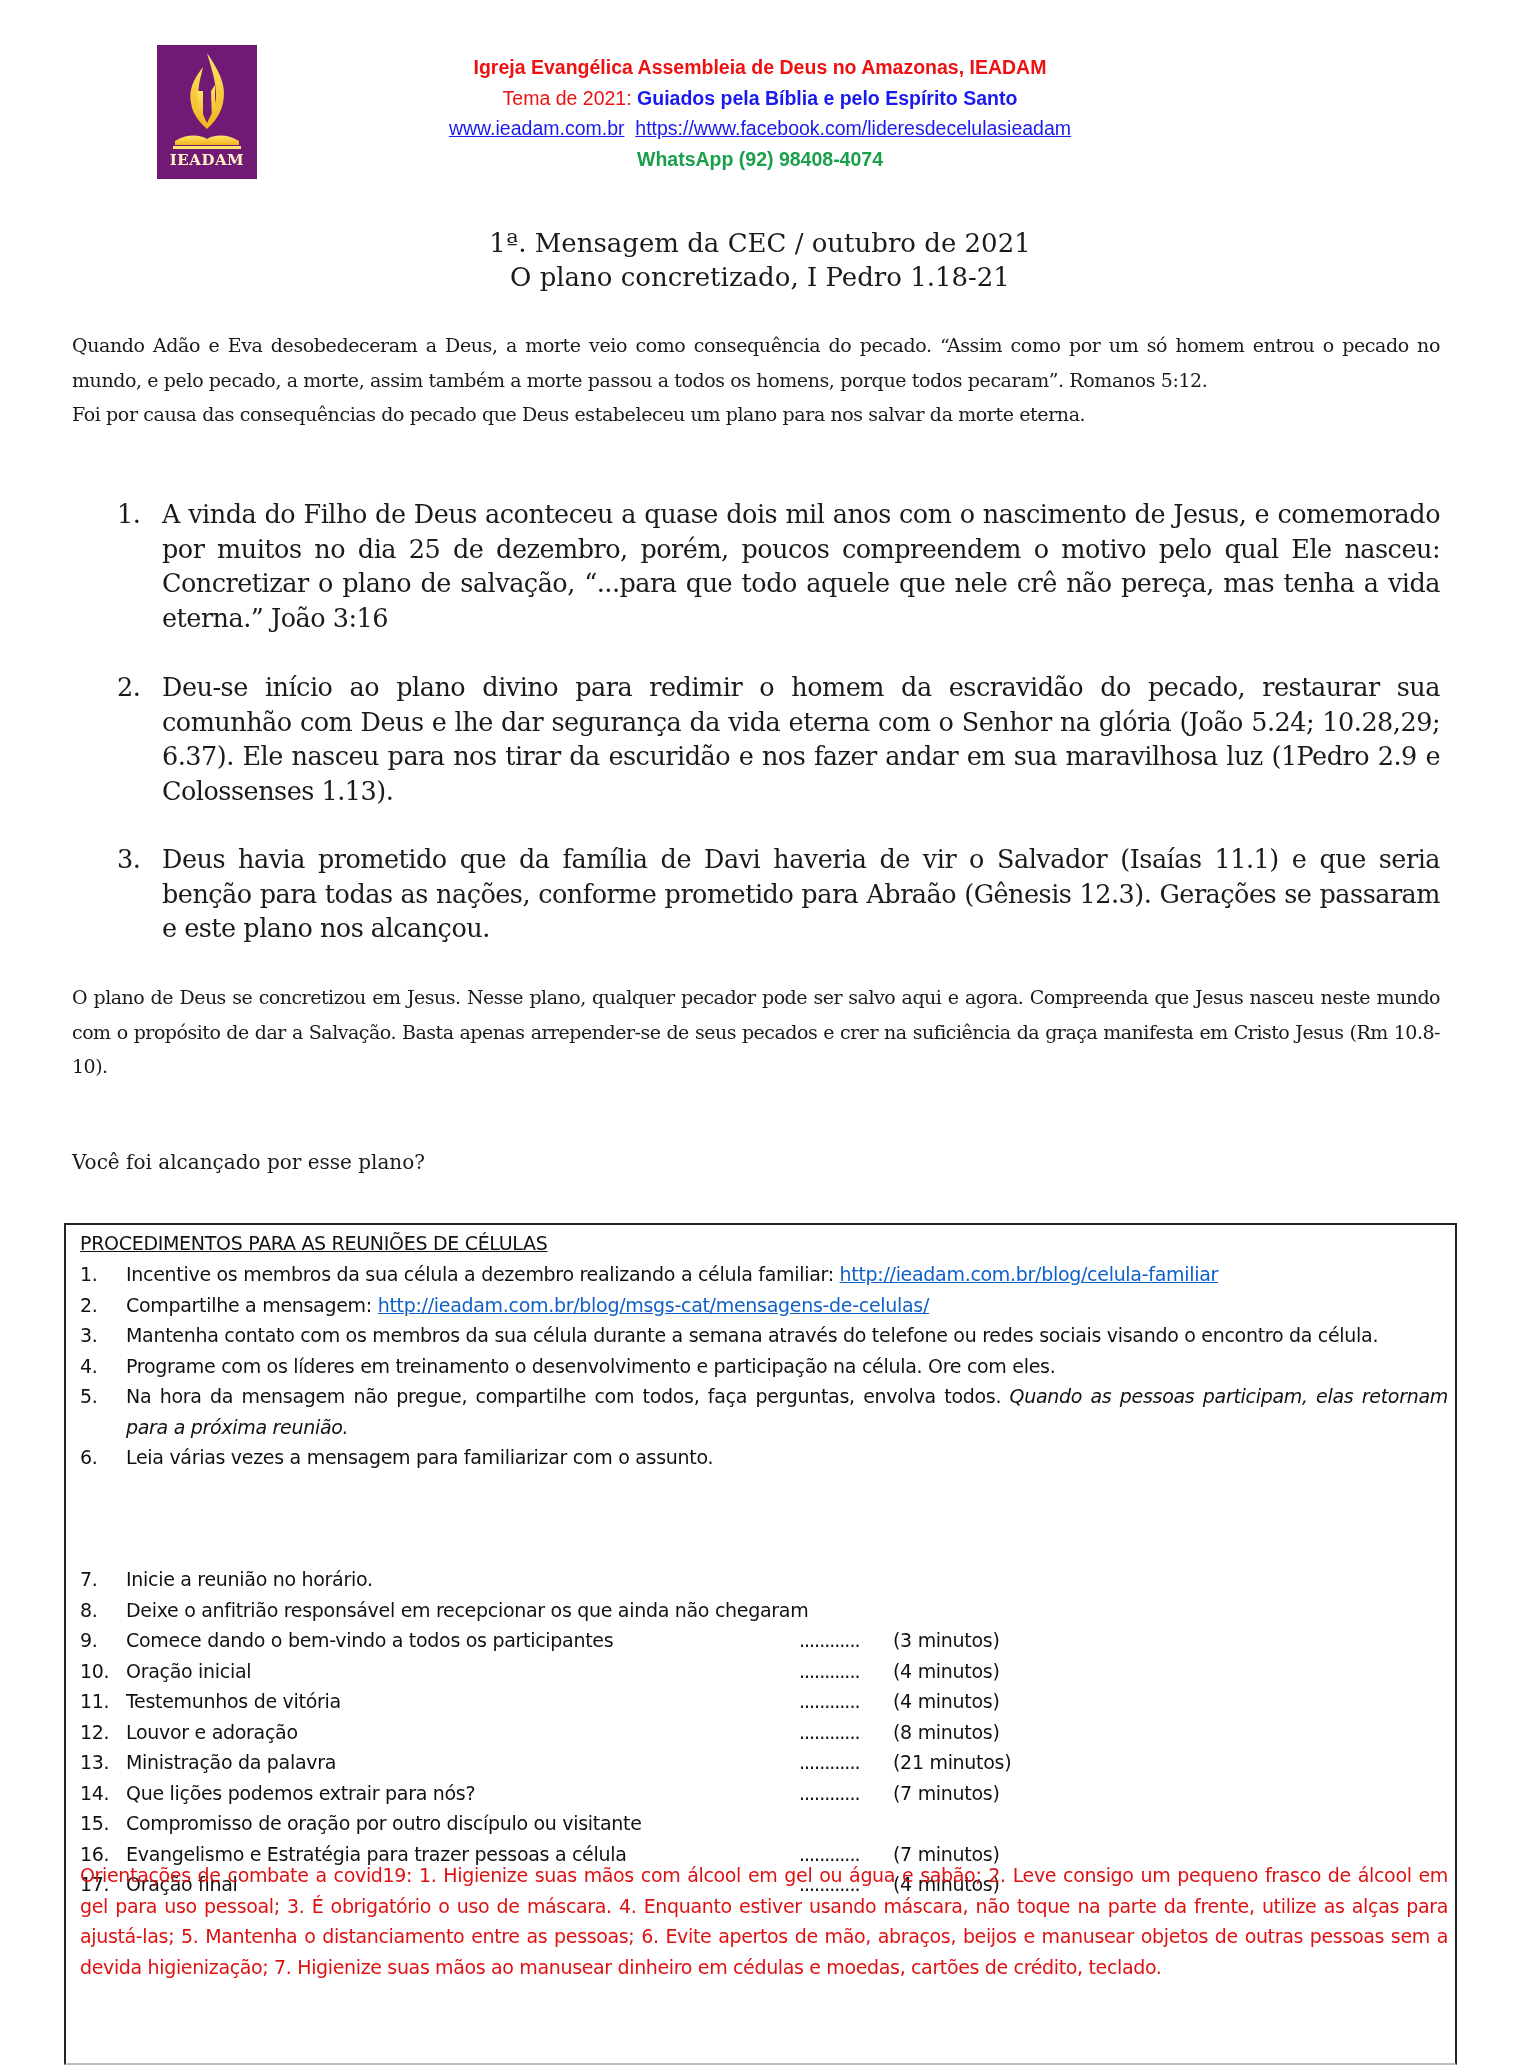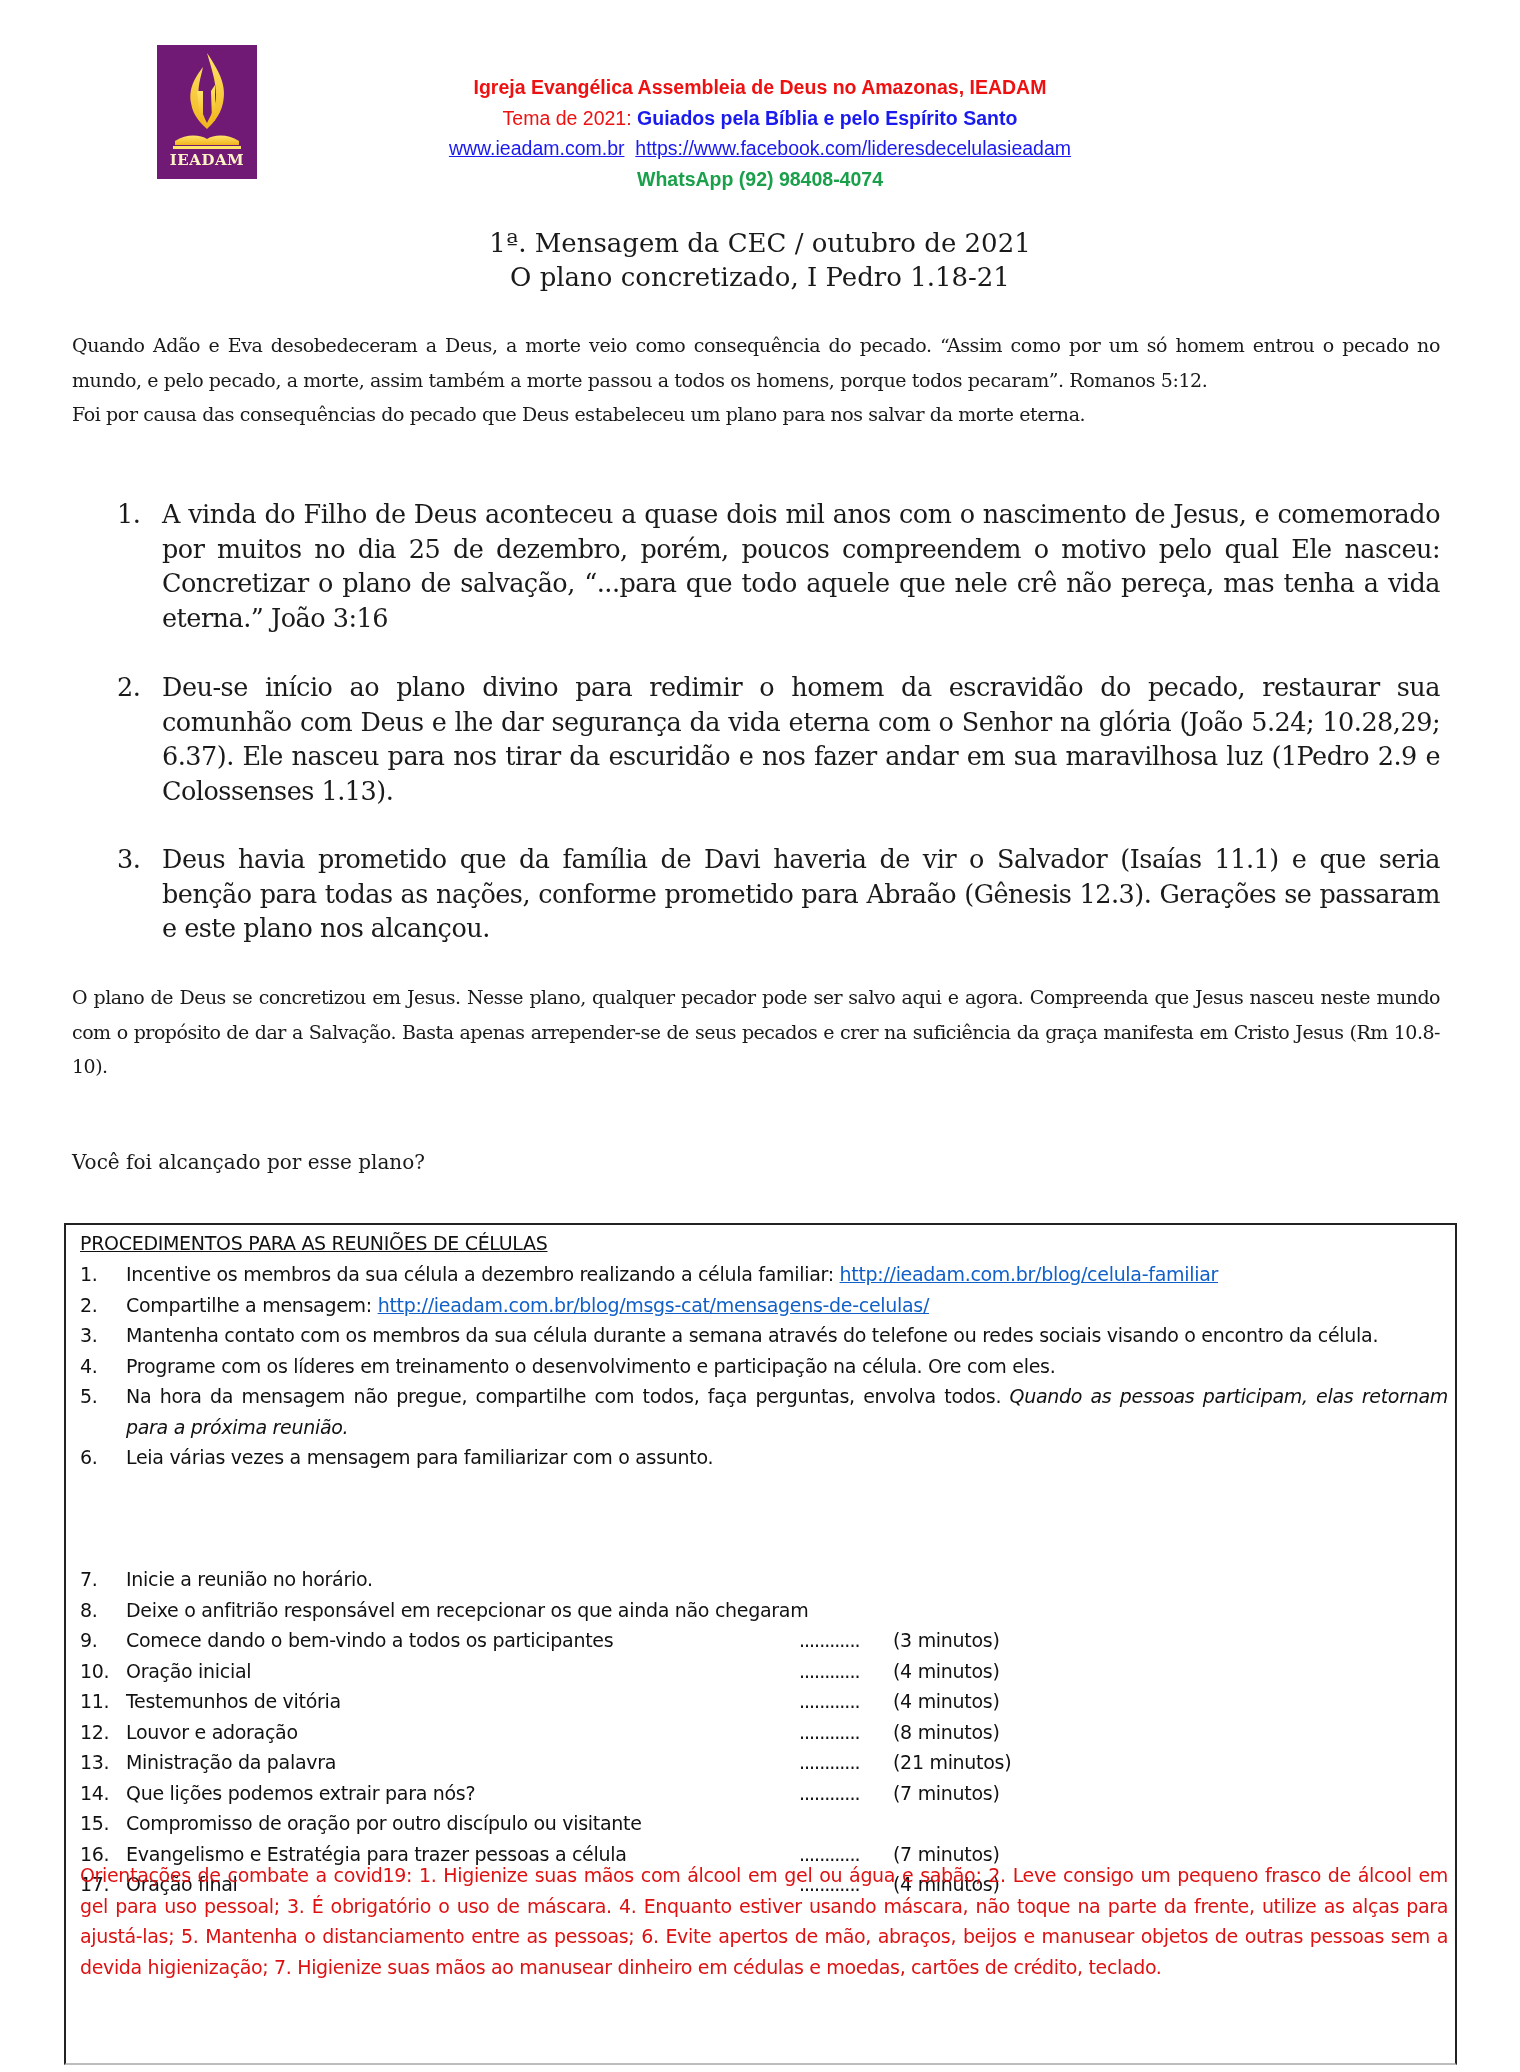--- a/index.html
+++ b/index.html
@@ -7,21 +7,21 @@
   .page { position: absolute; left: 0; top: 0; width: 1520px; height: 2072px; }
 
   
   .logo { position: absolute; left: 157px; top: 45px; width: 100px; height: 134px; background: #701a75; }
   .logo svg { position: absolute; left: 0; top: 0; }
   .logo-text { position: absolute; left: 0; width: 100px; top: 106px; text-align: center; color: #fff2c4;
                font-family: "DejaVu Serif", serif; font-weight: bold; font-size: 15px; letter-spacing: 0.5px; }
 
   .header { position: absolute; left: 330px; width: 860px; top: 52px; text-align: center;
             font-family: "Liberation Sans", sans-serif; font-size: 19.5px; line-height: 30.5px; }
-  .header .red { color: #ee1111; font-weight: bold; margin-top: 20px; }
+  .header .red { color: #ee1111; font-weight: bold; }
   .header .tema { color: #ee1111; }
   .header .blue-b { color: #1a1aee; font-weight: bold; }
   .header .links { color: #1a1aee; }
   .header .links a { color: #1a1aee; text-decoration: underline; }
   .header .green { color: #1aa04a; font-weight: bold; }
 
   
   .title { position: absolute; left: 330px; width: 860px; top: 226px; text-align: center;
            font-family: "DejaVu Serif", serif; font-size: 26px; line-height: 34px; color: #1a1a1a; }
 

